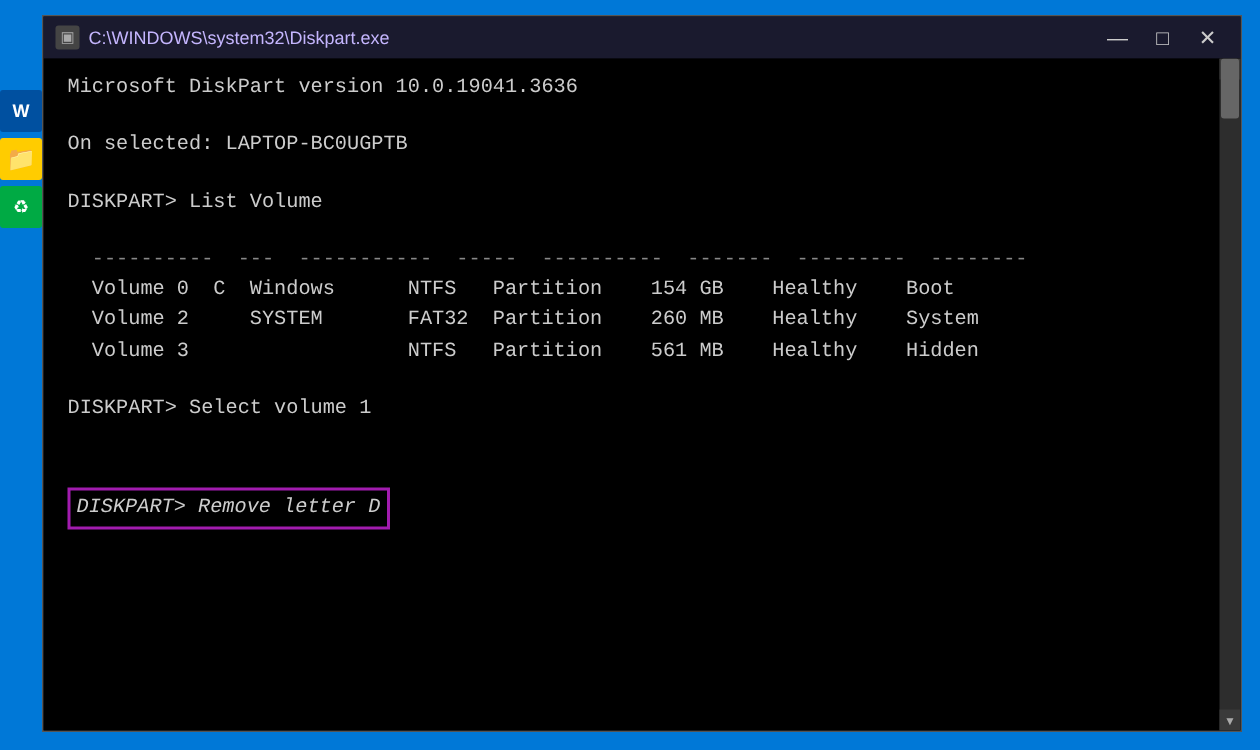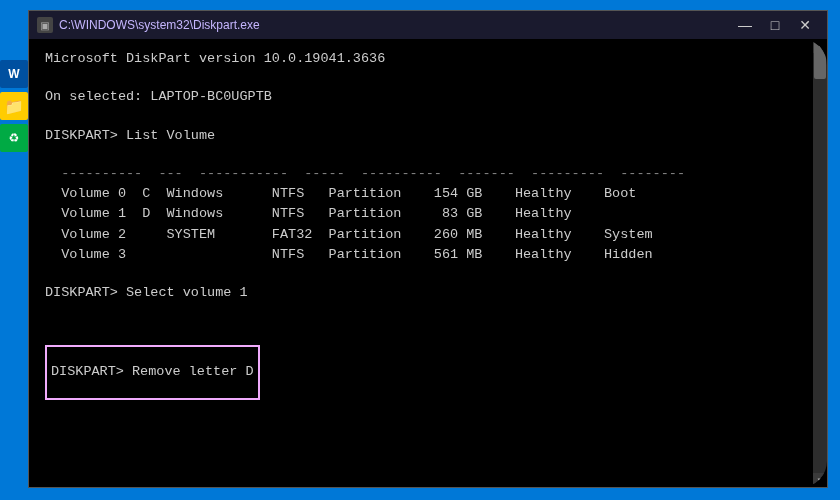--- a/index.html
+++ b/index.html
@@ -103,21 +103,20 @@
       cursor: pointer;
       display: flex;
       align-items: center;
       justify-content: center;
     }
 
     .window-body {
       flex: 1;
       display: flex;
       overflow: hidden;
-      border-radius: 26px;
     }
 
     .terminal {
       flex: 1;
       background: #000000;
       color: #cccccc;
       font-family: 'Consolas', 'Courier New', monospace;
       font-size: 13.5px;
       padding: 10px 16px;
       overflow-y: auto;
@@ -151,24 +150,25 @@
       cursor: pointer;
       position: absolute;
     }
     .scrollbar-arrow.top { top: 0; }
     .scrollbar-arrow.bottom { bottom: 0; }
 
     .line { white-space: pre; }
     .separator { color: #888; }
 
     .highlight-line {
-      border: 2px solid #f0abfc;
-      padding: 15px 4px;
+      border: 2px solid #a21caf;
+      padding: 2px 4px;
       display: inline-block;
       margin-top: 6px;
+      font-style: italic;
     }
 
     .empty-line { height: 18px; }
   </style>
 </head>
 <body>
 
 <div class="desktop">
 
   <div class="taskbar-left">
@@ -197,21 +197,20 @@
         <div class="line">Microsoft DiskPart version 10.0.19041.3636</div>
         <div class="empty-line"></div>
         <div class="line">On selected: LAPTOP-BC0UGPTB</div>
         <div class="empty-line"></div>
         <div class="line">DISKPART&gt; List Volume</div>
         <div class="empty-line"></div>
         <div class="line separator">  ----------  ---  -----------  -----  ----------  -------  ---------  --------</div>
 
         <div id="volume-rows">
             <div class="line">  Volume 0  C  Windows      NTFS   Partition    154 GB    Healthy    Boot</div>
-            <div class="line">  Volume 1  D  Windows      NTFS   Partition     83 GB    Healthy    </div>
             <div class="line">  Volume 2     SYSTEM       FAT32  Partition    260 MB    Healthy    System</div>
             <div class="line">  Volume 3                  NTFS   Partition    561 MB    Healthy    Hidden</div>
           </div>
 
         <div class="empty-line"></div>
         <div class="line">DISKPART&gt; Select volume 1</div>
         <div class="empty-line"></div>
         <div class="empty-line"></div>
 
         <div>

